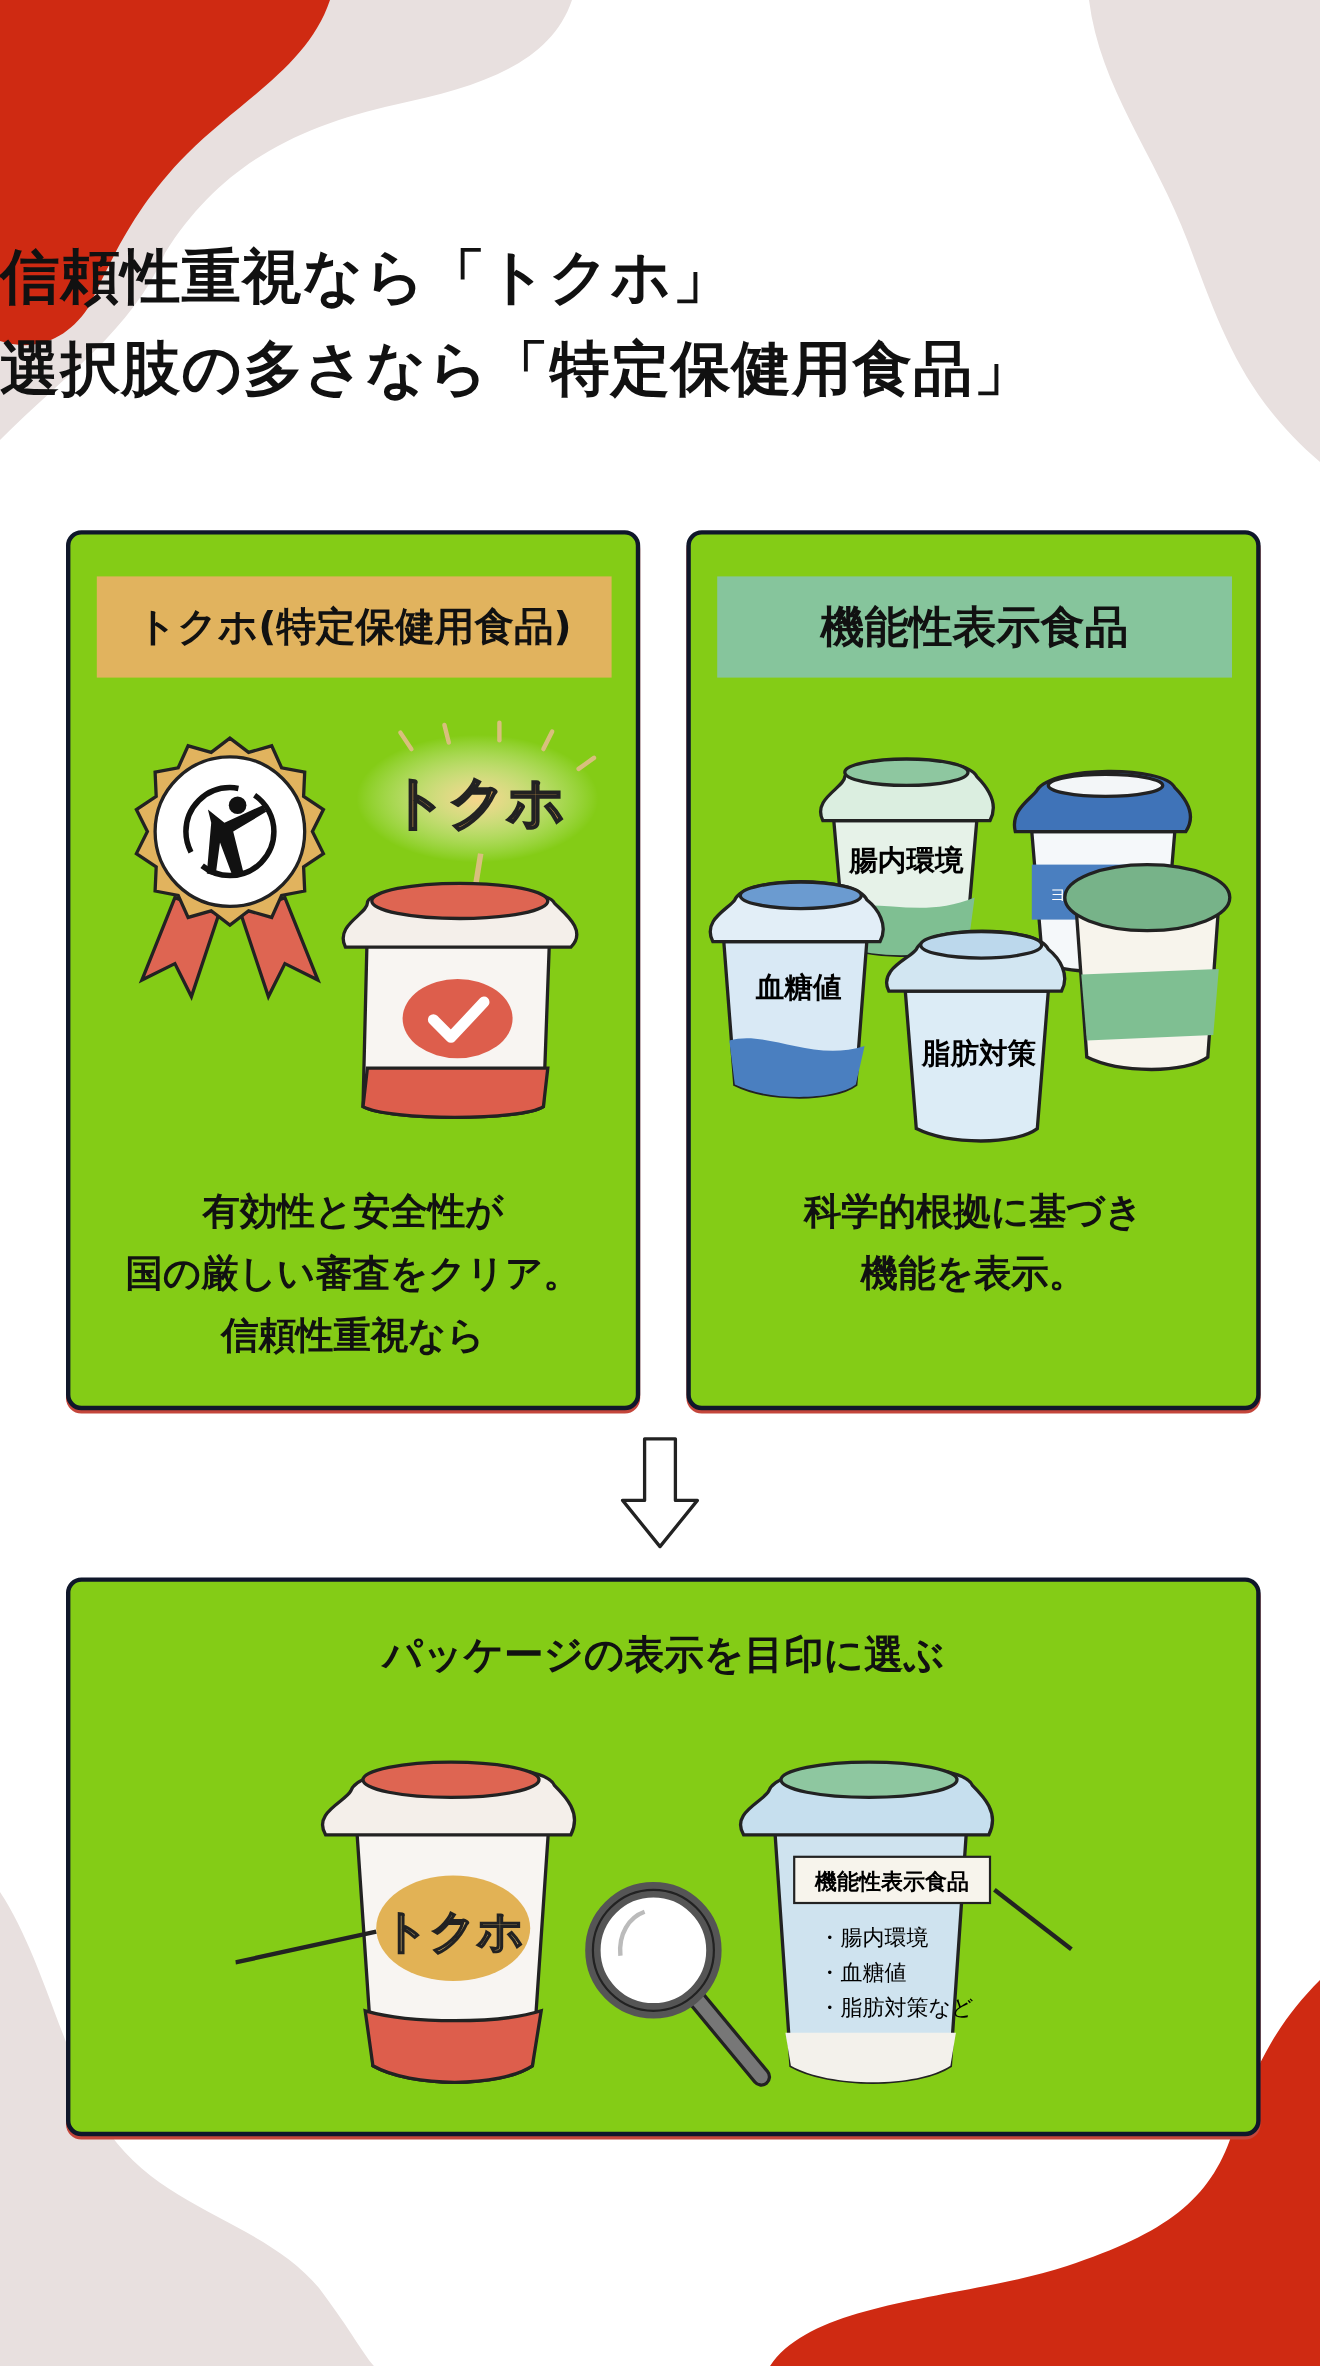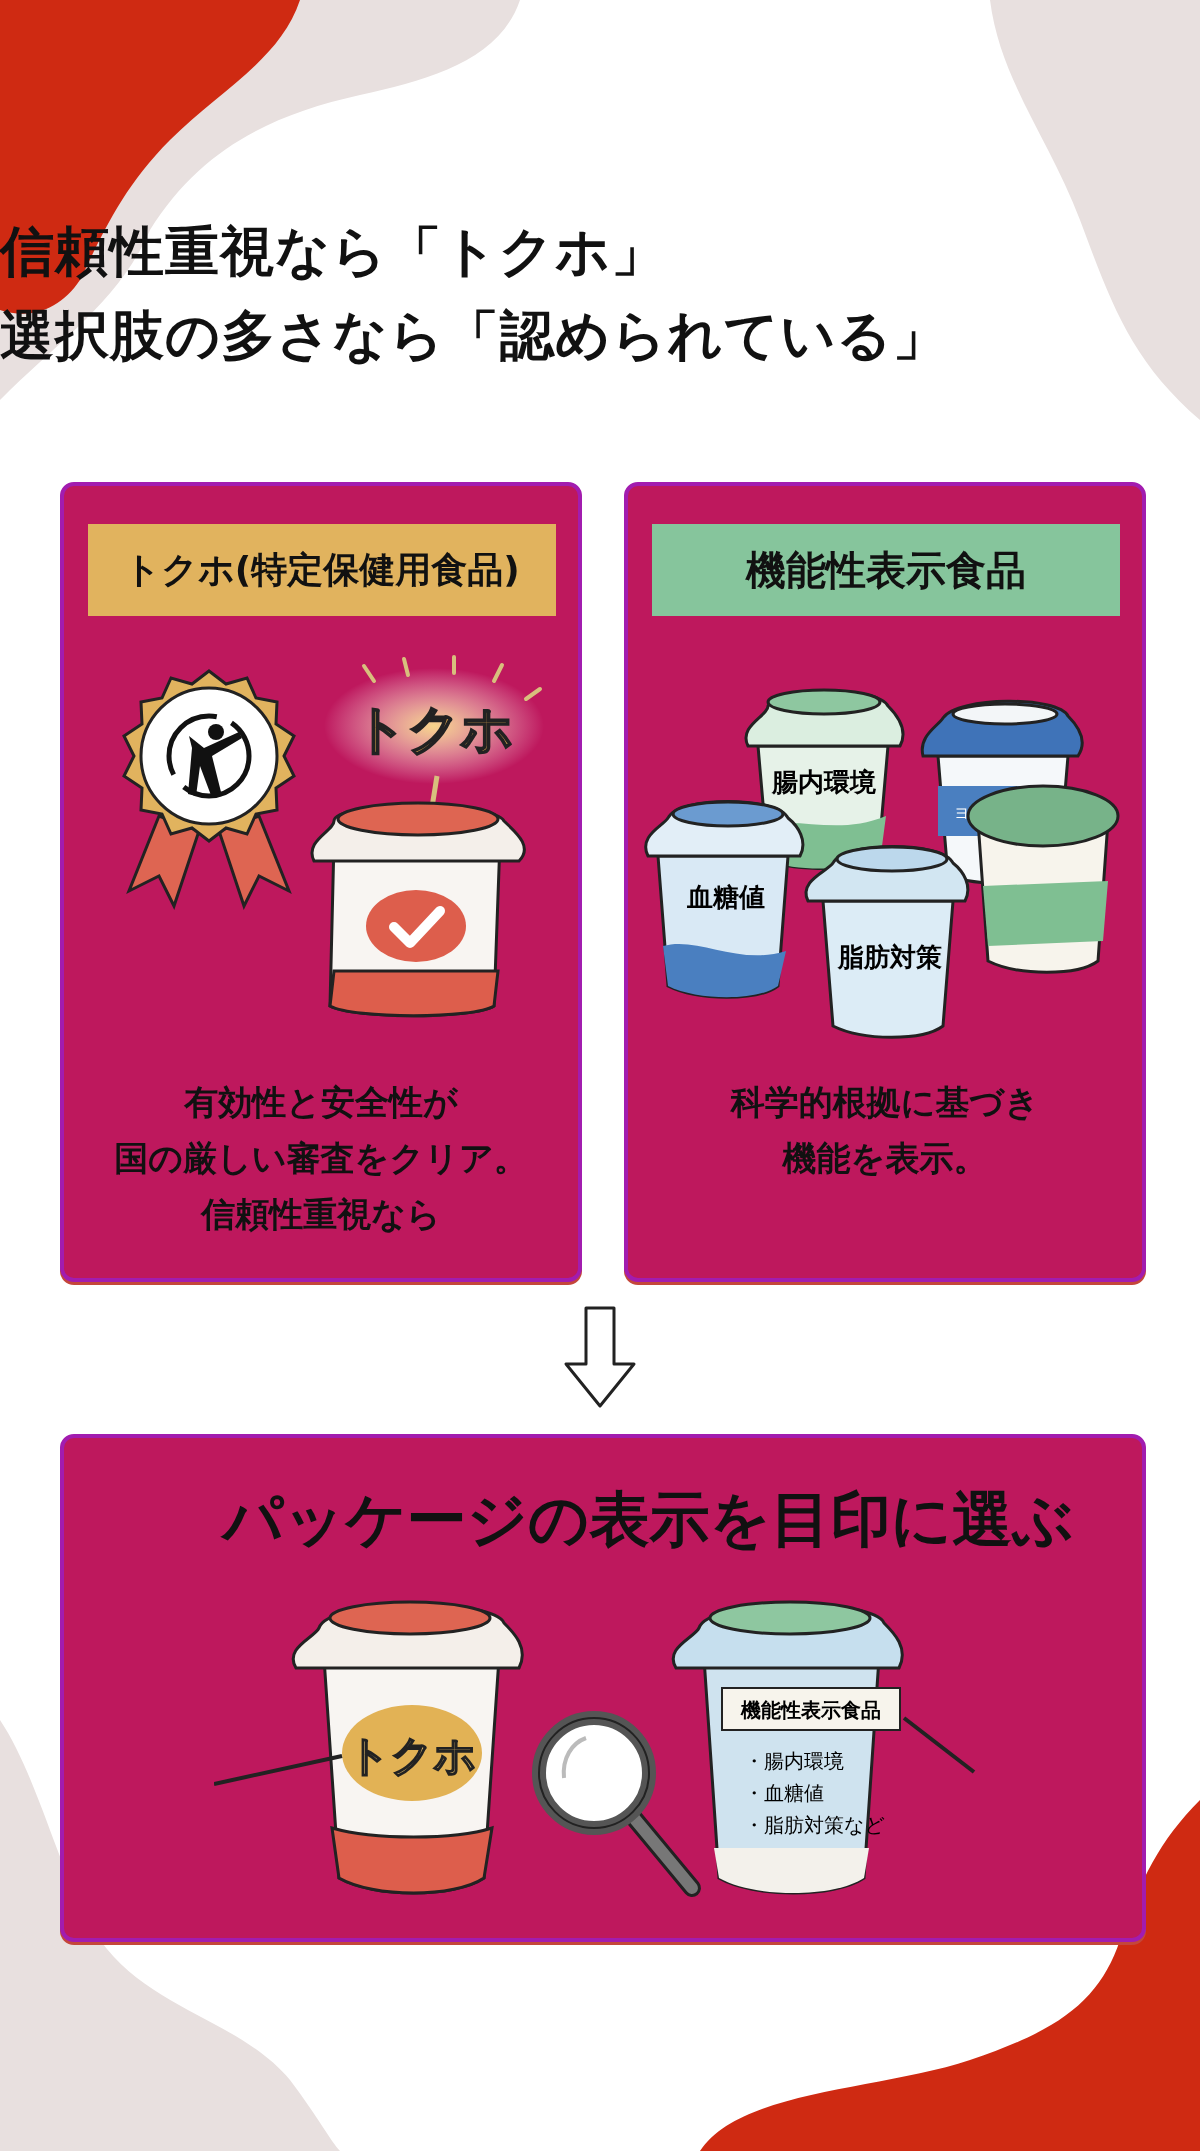--- a/index.html
+++ b/index.html
@@ -8,41 +8,41 @@
     background: #ffffff;
     font-family: "DejaVu Sans", "Liberation Sans", sans-serif;
     color: #111;
   }
   .blob { position: absolute; }
   .title-block {
     position: absolute; left: 0; top: 210px; width: 1200px; text-align: left;
     font-weight: bold; font-size: 54px; line-height: 84px; letter-spacing: 1px;
   }
   .card {
-    position: absolute; background: #be185d; border: 4px solid #a21caf;
+    position: absolute; background: #84cc16; border: 4px solid #0f172a;
     border-radius: 14px; box-shadow: 0 3px 0 #c4463b;
   }
   .card-left { left: 60px; top: 482px; width: 514px; height: 792px; }
   .card-right { left: 624px; top: 482px; width: 514px; height: 792px; }
   .card-bottom { left: 60px; top: 1434px; width: 1078px; height: 500px; }
   .label-band {
     position: absolute; left: 24px; top: 38px; height: 92px;
     display: flex; align-items: center; justify-content: center;
     font-weight: bold; color: #111;
   }
   .band-gold { background: #e1b35e; width: 468px; font-size: 36px; }
   .band-green { background: #86c59c; width: 468px; font-size: 40px; }
   .card-desc {
     position: absolute; left: 0; width: 100%; top: 588px;
     text-align: center; font-weight: bold; font-size: 34px; line-height: 56px;
   }
   .illus { position: absolute; }
   .bottom-title {
     position: absolute; left: 0; width: 100%; top: 42px; text-align: center;
-    font-weight: bold; font-size: 60px; padding-left: 45px;
+    font-weight: bold; font-size: 36px;
   }
   .arrow { position: absolute; left: 560px; top: 1302px; }
 </style>
 </head>
 <body>
 
 <svg class="blob" style="left:0;top:0" width="560" height="420" viewBox="0 0 560 420">
   <path d="M0 0 H520 C500 60 430 80 360 95 C270 115 200 150 150 230 C120 300 60 340 0 400 Z" fill="#e8e0df"></path>
   <path d="M0 0 H300 C280 60 220 90 170 140 C120 190 100 240 80 280 C60 310 30 320 0 310 Z" fill="#cf2a12"></path>
 </svg>
@@ -51,21 +51,21 @@
 </svg>
 <svg class="blob" style="left:0;top:1720px" width="400" height="431" viewBox="0 0 400 431">
   <path d="M0 0 C40 60 60 160 100 220 C150 290 240 300 290 360 C320 400 330 420 340 431 H0 Z" fill="#e8e0df"></path>
 </svg>
 <svg class="blob" style="left:640px;top:1800px" width="560" height="351" viewBox="0 0 560 351">
   <path d="M560 0 C520 40 500 80 480 140 C460 200 420 230 330 260 C240 290 100 290 60 351 H560 Z" fill="#cf2a12"></path>
 </svg>
 
 <div class="title-block">
   <div>信頼性重視なら「トクホ」</div>
-  <div>選択肢の多さなら「認められている」</div>
+  <div>選択肢の多さなら「特定保健用食品」</div>
 </div>
 
 <div class="card card-left">
   <div class="label-band band-gold">トクホ(特定保健用食品)</div>
 
   <svg class="illus" style="left:40px;top:180px" width="210" height="250" viewBox="0 0 210 250">
     <path d="M55 150 L25 225 L55 210 L70 240 L95 165 Z" fill="#de6552" stroke="#222" stroke-width="3"></path>
     <path d="M155 150 L185 225 L155 210 L140 240 L115 165 Z" fill="#de6552" stroke="#222" stroke-width="3"></path>
     <path d="M105 5 L122 18 L143 12 L152 32 L173 36 L172 58 L190 70 L180 90 L190 110 L172 122 L173 144 L152 148 L143 168 L122 162 L105 175 L88 162 L67 168 L58 148 L37 144 L38 122 L20 110 L30 90 L20 70 L38 58 L37 36 L58 32 L67 12 L88 18 Z" fill="#e1b35e" stroke="#222" stroke-width="3"></path>
     <circle cx="105" cy="90" r="68" fill="#fff" stroke="#222" stroke-width="3"></circle>

